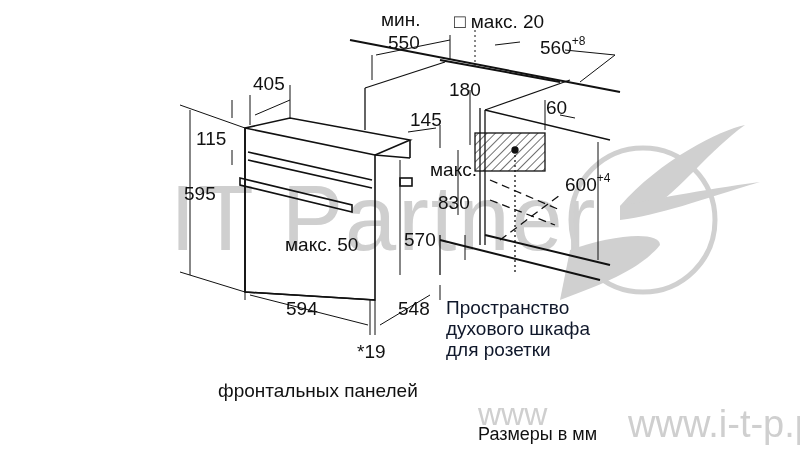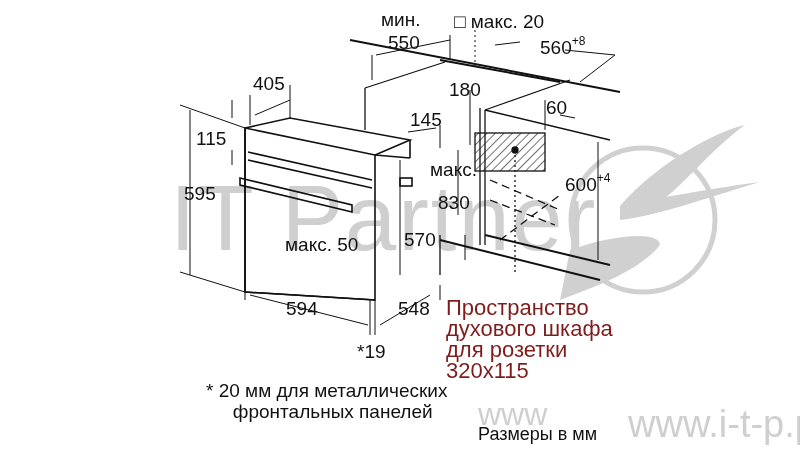--- a/index.html
+++ b/index.html
@@ -119,25 +119,23 @@
 <div class="lbl" style="left:184px; top:184px;">595</div>
 <div class="lbl" style="left:565px; top:175px;"><span>600</span><span class="sup">+4</span></div>
 <div class="lbl" style="left:430px; top:160px;">макс.</div>
 <div class="lbl" style="left:438px; top:193px;">830</div>
 <div class="lbl" style="left:285px; top:235px;">макс. 50</div>
 <div class="lbl" style="left:388px; top:230px;margin-left:16px;">570</div>
 <div class="lbl" style="left:286px; top:299px;">594</div>
 <div class="lbl" style="left:398px; top:299px;">548</div>
 <div class="lbl" style="left:357px; top:342px;">*19</div>
 
-<div style="position:absolute; left:446px; top:297px; font-size:22px; line-height:21px; color:#7f1d1d;">
+<div style="position:absolute; left:446px; top:297px; font-size:19px; line-height:21px; color:#0f172a;">
   <div>Пространство</div>
   <div>духового шкафа</div>
   <div>для розетки</div>
-  <div>320x115</div>
 </div>
 
 <div style="position:absolute; left:206px; top:380px; font-size:19px; line-height:21px; color:#111;">
-  <div>* 20 мм для металлических</div>
   <div style="padding-left:12px;text-align:center;">фронтальных панелей</div>
 </div>
 
 <div class="lbl" style="left:478px; top:425px; font-size:18px;">Размеры в мм</div>
 
 </body></html>

